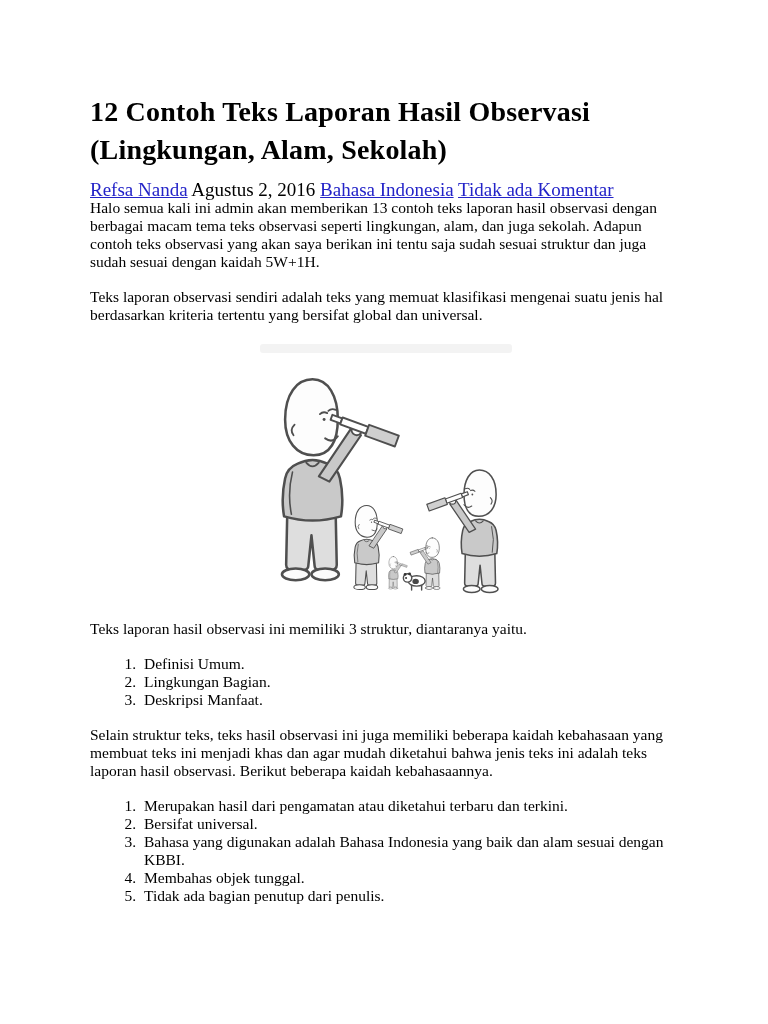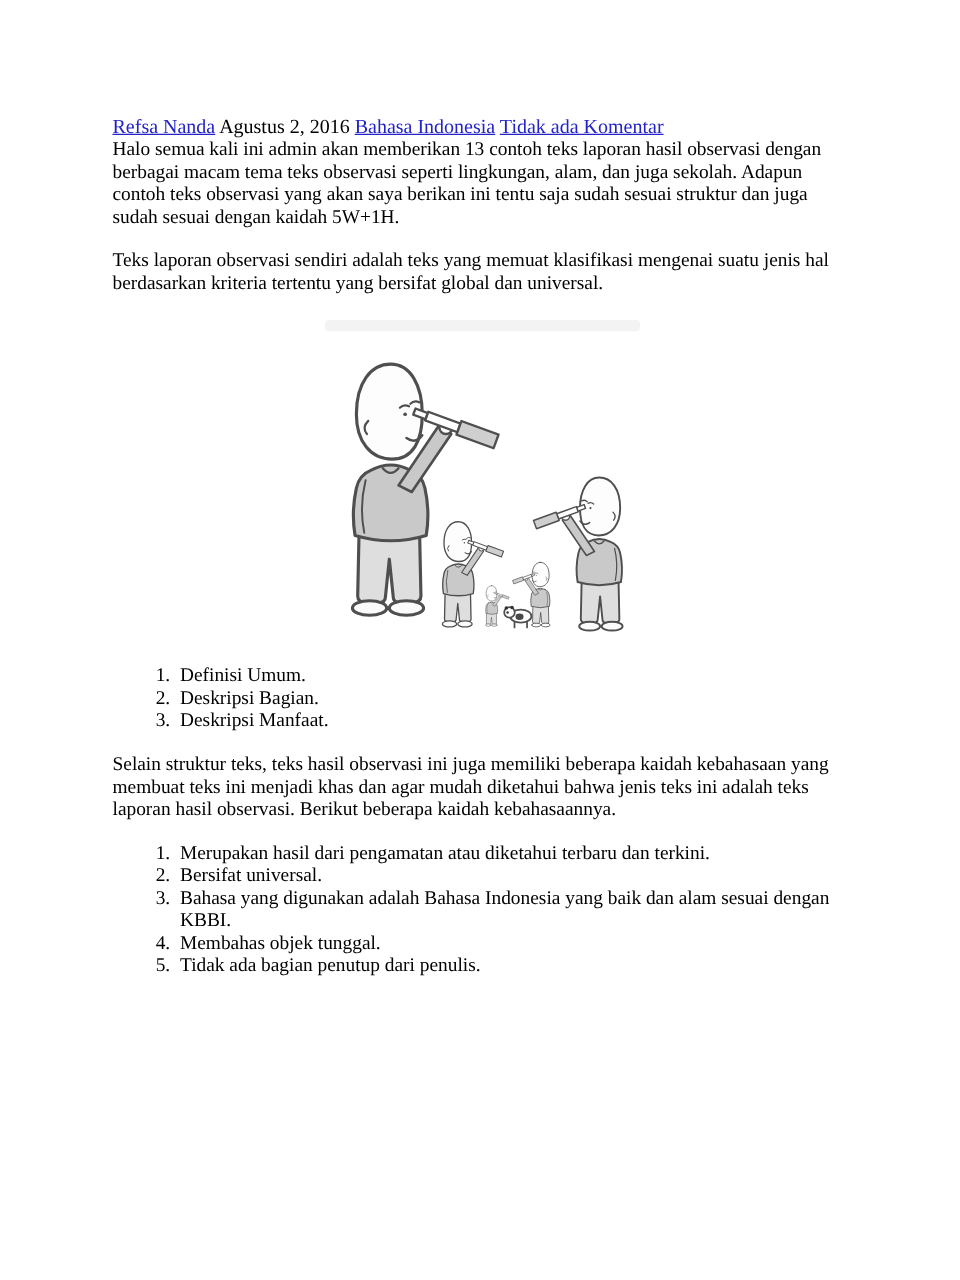--- a/index.html
+++ b/index.html
@@ -21,21 +21,21 @@
     width: 592px;
   }
   h1.title {
     margin: 0 0 12px 0;
     font-size: 28px;
     line-height: 38px;
     font-weight: bold;
     letter-spacing: 0.2px;
   }
   .byline {
-    font-size: 16px;
+    font-size: 19px;
     line-height: 18px;
     margin: 0;
   }
   .byline a {
     color: #2323c8;
     text-decoration: underline;
     cursor: pointer;
   }
   p.body-text {
     font-size: 15.5px;
@@ -57,20 +57,21 @@
   }
   figure.illustration svg { display: block; }
   b { font-weight: normal; }
 </style>
 </head>
 <body>
 
 <div class="page">
   <div class="content">
 
+    <h1 class="title"><span>12 Contoh Teks Laporan Hasil Observasi</span><br><span>(Lingkungan, Alam, Sekolah)</span></h1>
 
     <div class="byline">
       <a>Refsa Nanda</a>
       <span>Agustus 2, 2016</span>
       <a>Bahasa Indonesia</a>
       <a>Tidak ada Komentar</a>
     </div>
 
     <p class="body-text no-gap-top"><span>Halo semua kali ini admin akan memberikan 13 </span><b>contoh teks laporan hasil observasi</b><span> dengan berbagai macam tema teks observasi seperti lingkungan, alam, dan juga sekolah. Adapun contoh teks observasi yang akan saya berikan ini tentu saja sudah sesuai struktur dan juga sudah sesuai dengan kaidah 5W+1H.</span></p>
 
@@ -129,24 +130,25 @@
         <use href="#obsman" transform="translate(88,162) scale(0.44)"></use>
 
         <use href="#obsman" transform="translate(186,195) scale(-0.27,0.27)"></use>
 
         <use href="#obsman" transform="translate(127,214) scale(0.17)"></use>
 
         <use href="#panda" transform="translate(150,239)"></use>
       </svg>
     </figure>
 
+    <p class="body-text">Teks laporan hasil observasi ini memiliki 3 struktur, diantaranya yaitu.</p>
 
     <ol class="doc-list">
       <li>Definisi Umum.</li>
-      <li>Deskripsi Bagian.</li>
+      <li>Lingkungan Bagian.</li>
       <li>Deskripsi Manfaat.</li>
     </ol>
 
     <p class="body-text">Selain struktur teks, teks hasil observasi ini juga memiliki beberapa kaidah kebahasaan yang membuat teks ini menjadi khas dan agar mudah diketahui bahwa jenis teks ini adalah teks laporan hasil observasi. Berikut beberapa kaidah kebahasaannya.</p>
 
     <ol class="doc-list">
       <li>Merupakan hasil dari pengamatan atau diketahui terbaru dan terkini.</li>
       <li>Bersifat universal.</li>
       <li>Bahasa yang digunakan adalah Bahasa Indonesia yang baik dan alam sesuai dengan KBBI.</li>
       <li>Membahas objek tunggal.</li>

